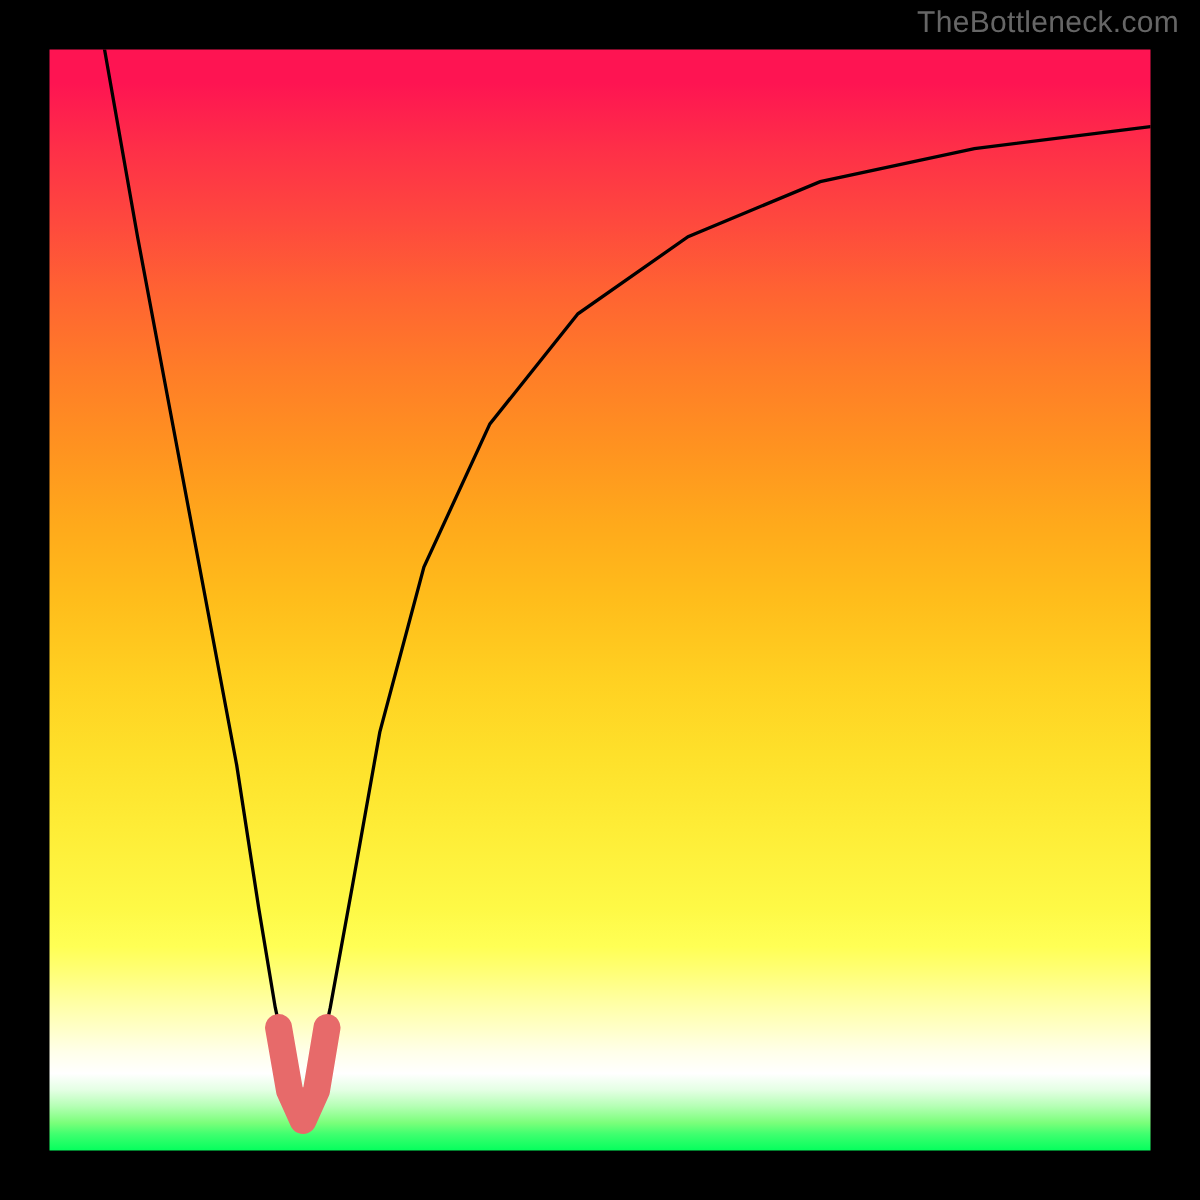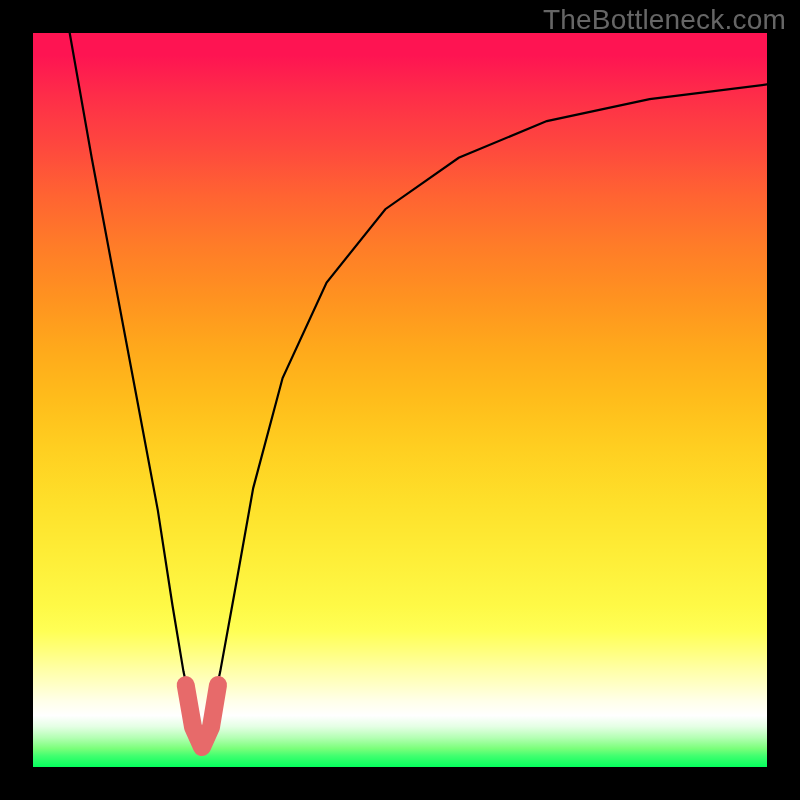--- a/index.html
+++ b/index.html
@@ -42,21 +42,21 @@
       #7aff7a 97.5%,
       #40ff6f 98.5%,
       #05ff5d 100%
     );
   }
   .watermark {
     position: absolute;
     top: 4px;
     right: 14px;
     color: #666;
-    font-size: 28px;
+    font-size: 20px;
     letter-spacing: 0.2px;
     font-weight: 400;
     user-select: none;
   }
   svg.curve {
     position: absolute;
     left: 0;
     top: 0;
     width: 734px;
     height: 734px;

